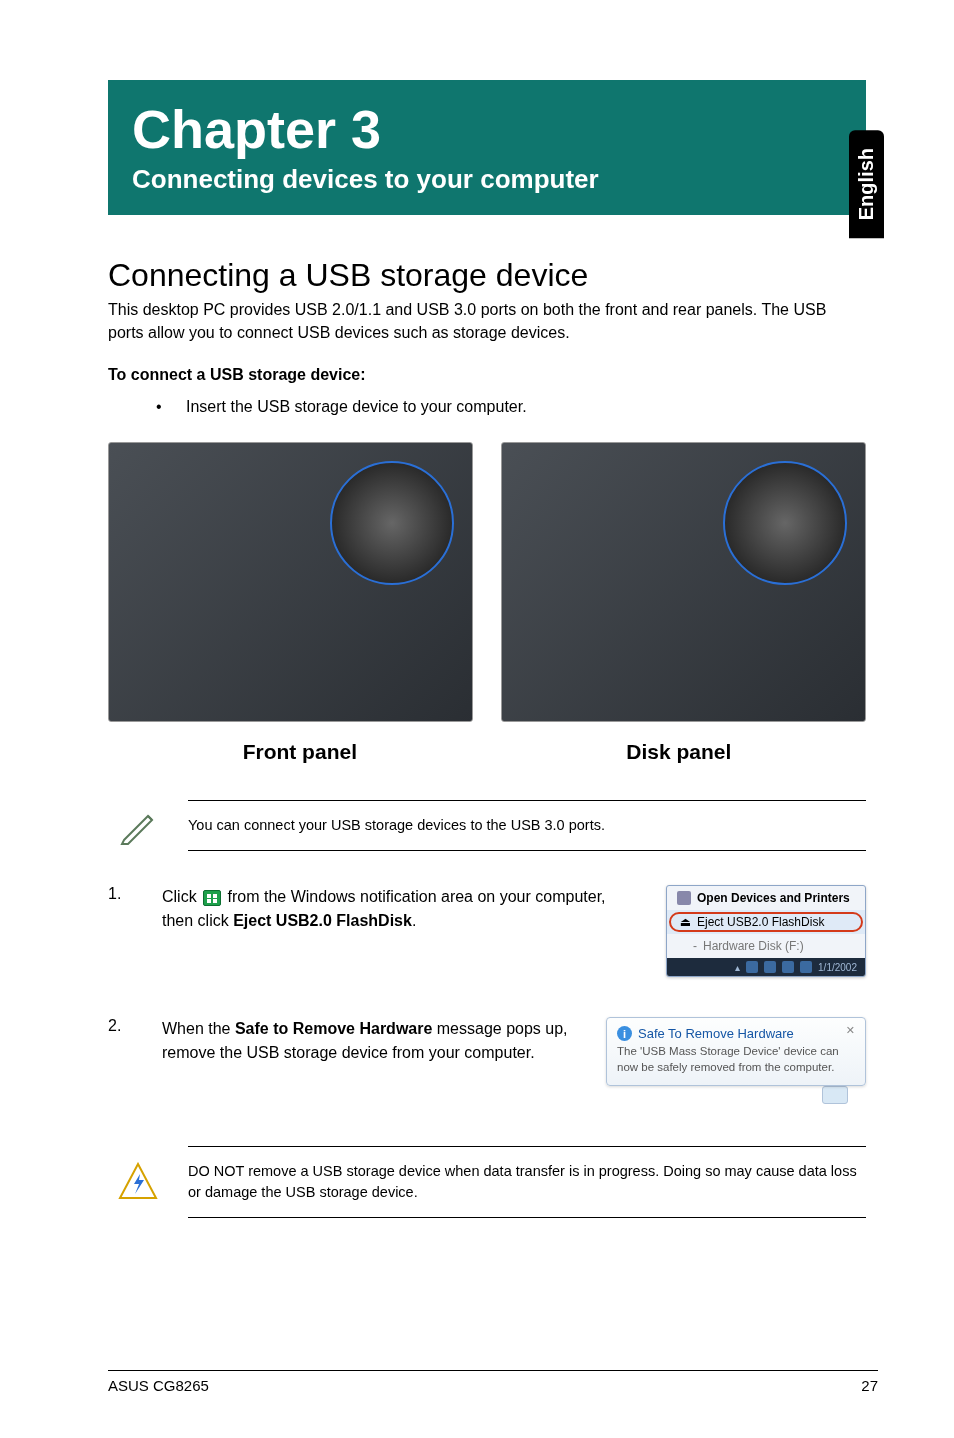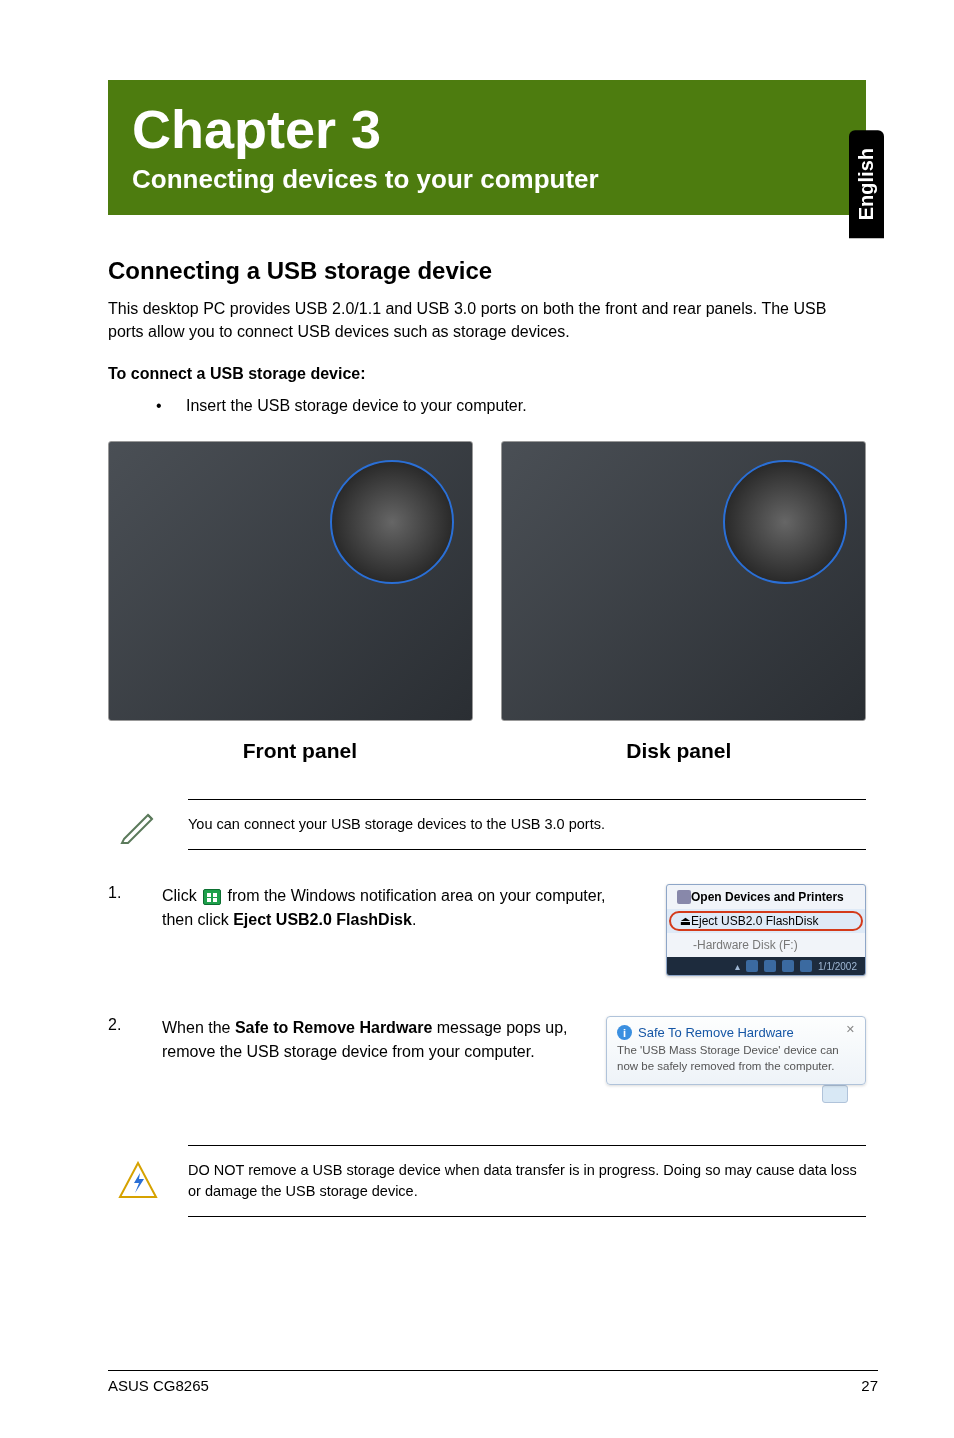--- a/index.html
+++ b/index.html
@@ -23,38 +23,38 @@
     background: #000;
     color: #fff;
     font-weight: bold;
     font-size: 20px;
     padding: 18px 6px;
     writing-mode: vertical-rl;
     transform: rotate(180deg);
     border-radius: 0 0 6px 6px;
   }
   .chapter-banner {
-    background: #4d7c0f;
+    background: #0f766e;
     color: #fff;
     padding: 18px 24px 20px 24px;
     margin-bottom: 42px;
   }
   .chapter-title {
     font-size: 54px;
     font-weight: bold;
     margin-bottom: 4px;
   }
   .chapter-subtitle {
     font-size: 26px;
     font-weight: bold;
   }
   .section-heading {
-    font-size: 24px;
-    font-weight: bold;
-    margin-bottom: 12px;
+    font-size: 32px;
+    font-weight: normal;
+    margin-bottom: 4px;
   }
   .body-text {
     font-size: 16px;
     line-height: 1.45;
     margin-bottom: 22px;
   }
   .bold-label {
     font-weight: bold;
     font-size: 16px;
     margin-bottom: 14px;
@@ -165,20 +165,21 @@
     border: 1px solid #8ea6c8;
     border-radius: 3px;
     font-size: 12px;
     overflow: hidden;
     box-shadow: 0 1px 3px rgba(0,0,0,.2);
   }
   .win-popup .row {
     padding: 5px 10px;
     display: flex;
     align-items: center;
+    gap: 6px;
     text-align: right;
   }
   .win-popup .row.hl {
     background: #dfeaf7;
     position: relative;
   }
   .win-popup .row.hl::before {
     content:"";
     position:absolute;
     left:2px; top:2px; right:2px; bottom:2px;

